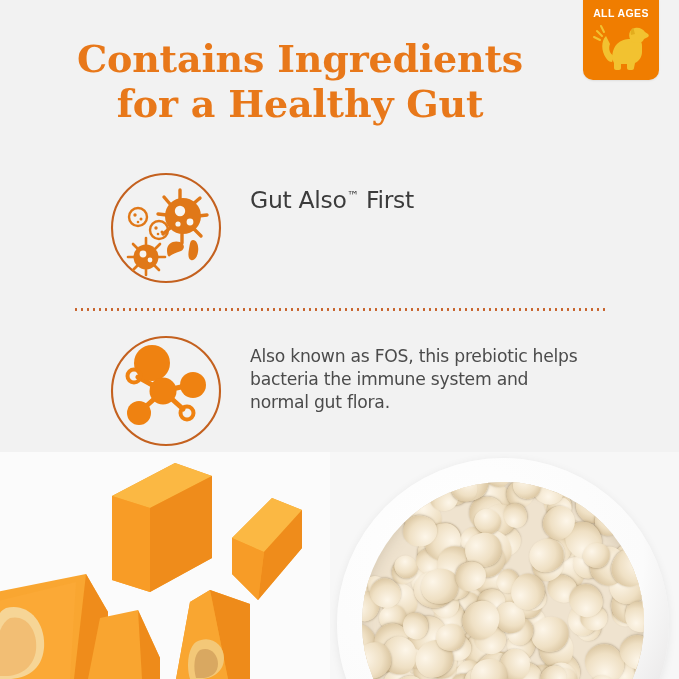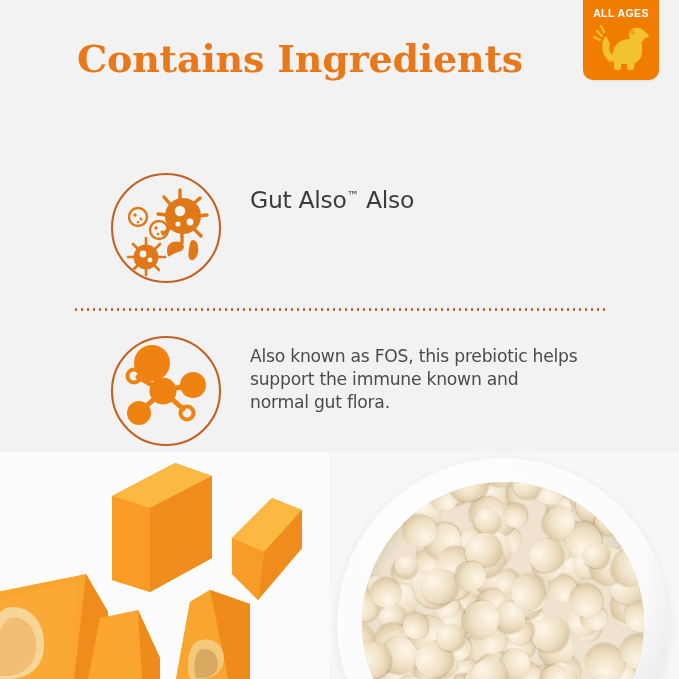--- a/index.html
+++ b/index.html
@@ -203,20 +203,21 @@
         <path d="M38 17 C36 12 38 7 43 6 C47 5 51 7 53 10 L56 12 C57 13 57 14 56 15 L52 17
                  C51 20 48 21 45 21 C41 21 39 19 38 17 Z" fill="#f2c230"></path>
 
         <path d="M41 6 C39 7 38 10 39 13 L43 12 C42 9 42 7 41 6 Z" fill="#e3ad1d"></path>
       </svg>
     </div>
   </div>
 
   <div class="title">
     <span class="l1">Contains Ingredients</span>
+    <span class="l2">for a Healthy Gut</span>
   </div>
 
   <div class="feature feature-1">
     <div class="icon-wrap">
       <svg viewBox="0 0 116 116" width="116" height="116" aria-hidden="true">
         <circle cx="58" cy="58" r="54" fill="none" stroke="#c4611f" stroke-width="2.1"></circle>
         <g fill="#e07818" stroke="#e07818">
 
           <g stroke-width="3.4" stroke-linecap="round">
             <line x1="72" y1="29" x2="72" y2="20"></line>
@@ -256,21 +257,21 @@
           <circle cx="48" cy="58" r="1.7" fill="#e07818" stroke="none"></circle>
           <circle cx="54" cy="62" r="1.5" fill="#e07818" stroke="none"></circle>
           <circle cx="50" cy="64" r="1.3" fill="#e07818" stroke="none"></circle>
 
           <path d="M59 80 C59 73 66 70 72 72 C77 74 77 79 73 81 C68 83 64 84 62 86 C60 88 59 84 59 80 Z" fill="#e07818" stroke="none"></path>
           <path d="M85 70 C89 70 91 76 90 82 C89 88 86 91 83 90 C80 89 80 84 81 79 C82 74 82 70 85 70 Z" fill="#e07818" stroke="none"></path>
         </g>
       </svg>
     </div>
     <div class="feature-text">
-      <h2 class="feature-title"><span>Gut Also</span><sup>™</sup><span> Also</span></h2>
+      <h2 class="feature-title"><span>Gut Also</span><sup>™</sup><span> First</span></h2>
     </div>
   </div>
 
   <div class="divider"></div>
 
   <div class="feature feature-2">
     <div class="icon-wrap">
       <svg viewBox="0 0 116 116" width="116" height="116" aria-hidden="true">
         <circle cx="58" cy="58" r="54" fill="none" stroke="#c4611f" stroke-width="2.1"></circle>
         <g stroke="#ef8211" stroke-width="5" stroke-linecap="round">
@@ -282,21 +283,21 @@
         </g>
         <circle cx="44" cy="30" r="18" fill="#ef8211"></circle>
         <circle cx="55" cy="58" r="13.5" fill="#ef8211"></circle>
         <circle cx="85" cy="52" r="13" fill="#ef8211"></circle>
         <circle cx="31" cy="80" r="12" fill="#ef8211"></circle>
         <circle cx="26" cy="43" r="6.5" fill="none" stroke="#ef8211" stroke-width="4"></circle>
         <circle cx="79" cy="80" r="6.5" fill="none" stroke="#ef8211" stroke-width="4"></circle>
       </svg>
     </div>
     <div class="feature-text">
-      <p class="feature-body">Also known as FOS, this prebiotic helps support the immune known and normal gut flora.</p>
+      <p class="feature-body">Also known as FOS, this prebiotic helps bacteria the immune system and normal gut flora.</p>
     </div>
   </div>
 
   <div class="photo">
     <div class="photo-left">
       <svg viewBox="0 0 340 227" width="340" height="227" aria-hidden="true">
 
         <g>
           <path d="M112 128 L112 44 L175 11 L212 24 L212 106 L150 140 Z" fill="#f8a22c"></path>
           <path d="M112 44 L175 11 L212 24 L150 56 Z" fill="#fbb843"></path>

